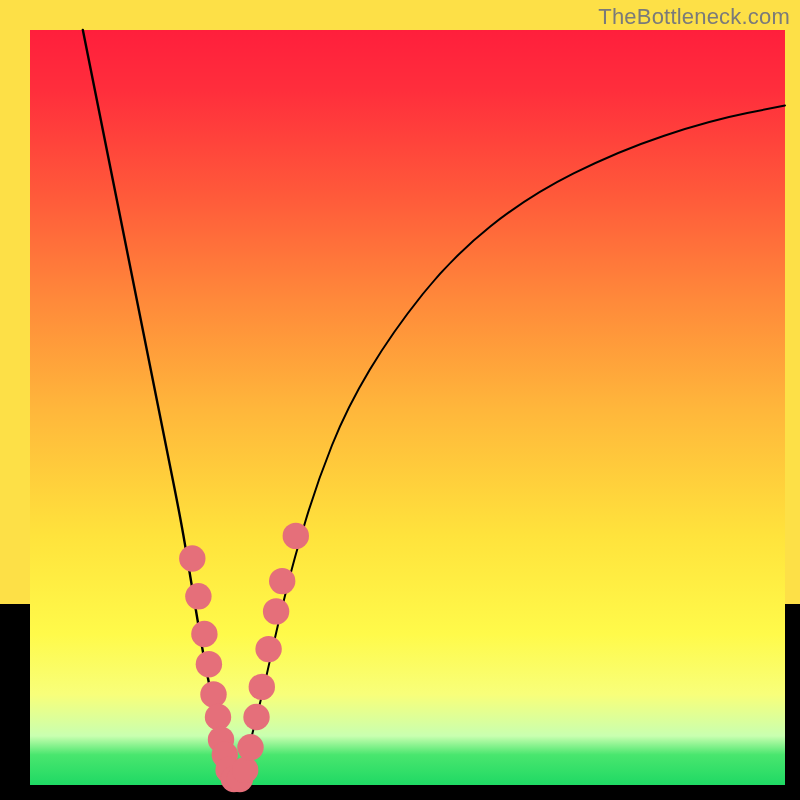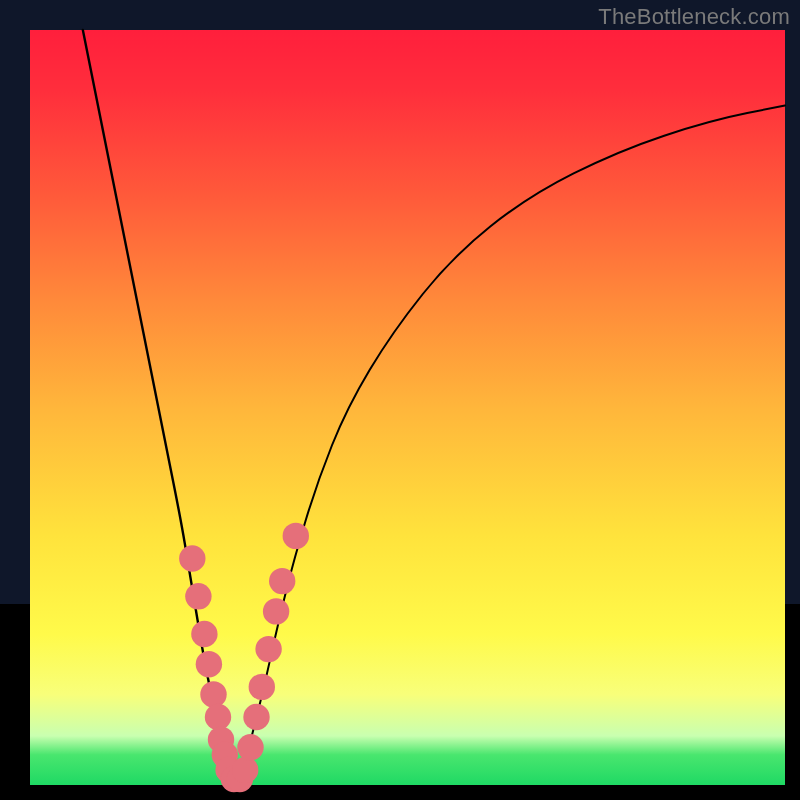--- a/index.html
+++ b/index.html
@@ -10,21 +10,21 @@
     overflow: hidden;
     background: #000;
     font-family: Arial, Helvetica, sans-serif;
   }
   .frame {
     position: absolute;
     left: 0;
     top: 0;
     width: 800px;
     height: 604px;
-    background: #0f172a;
+    background: #fde047;
     text-align: center;
   }
   .plot {
     position: absolute;
     left: 30px;
     top: 30px;
     width: 755px;
     height: 755px;
     background: linear-gradient(to bottom,
       #ff1f3c 0%,

